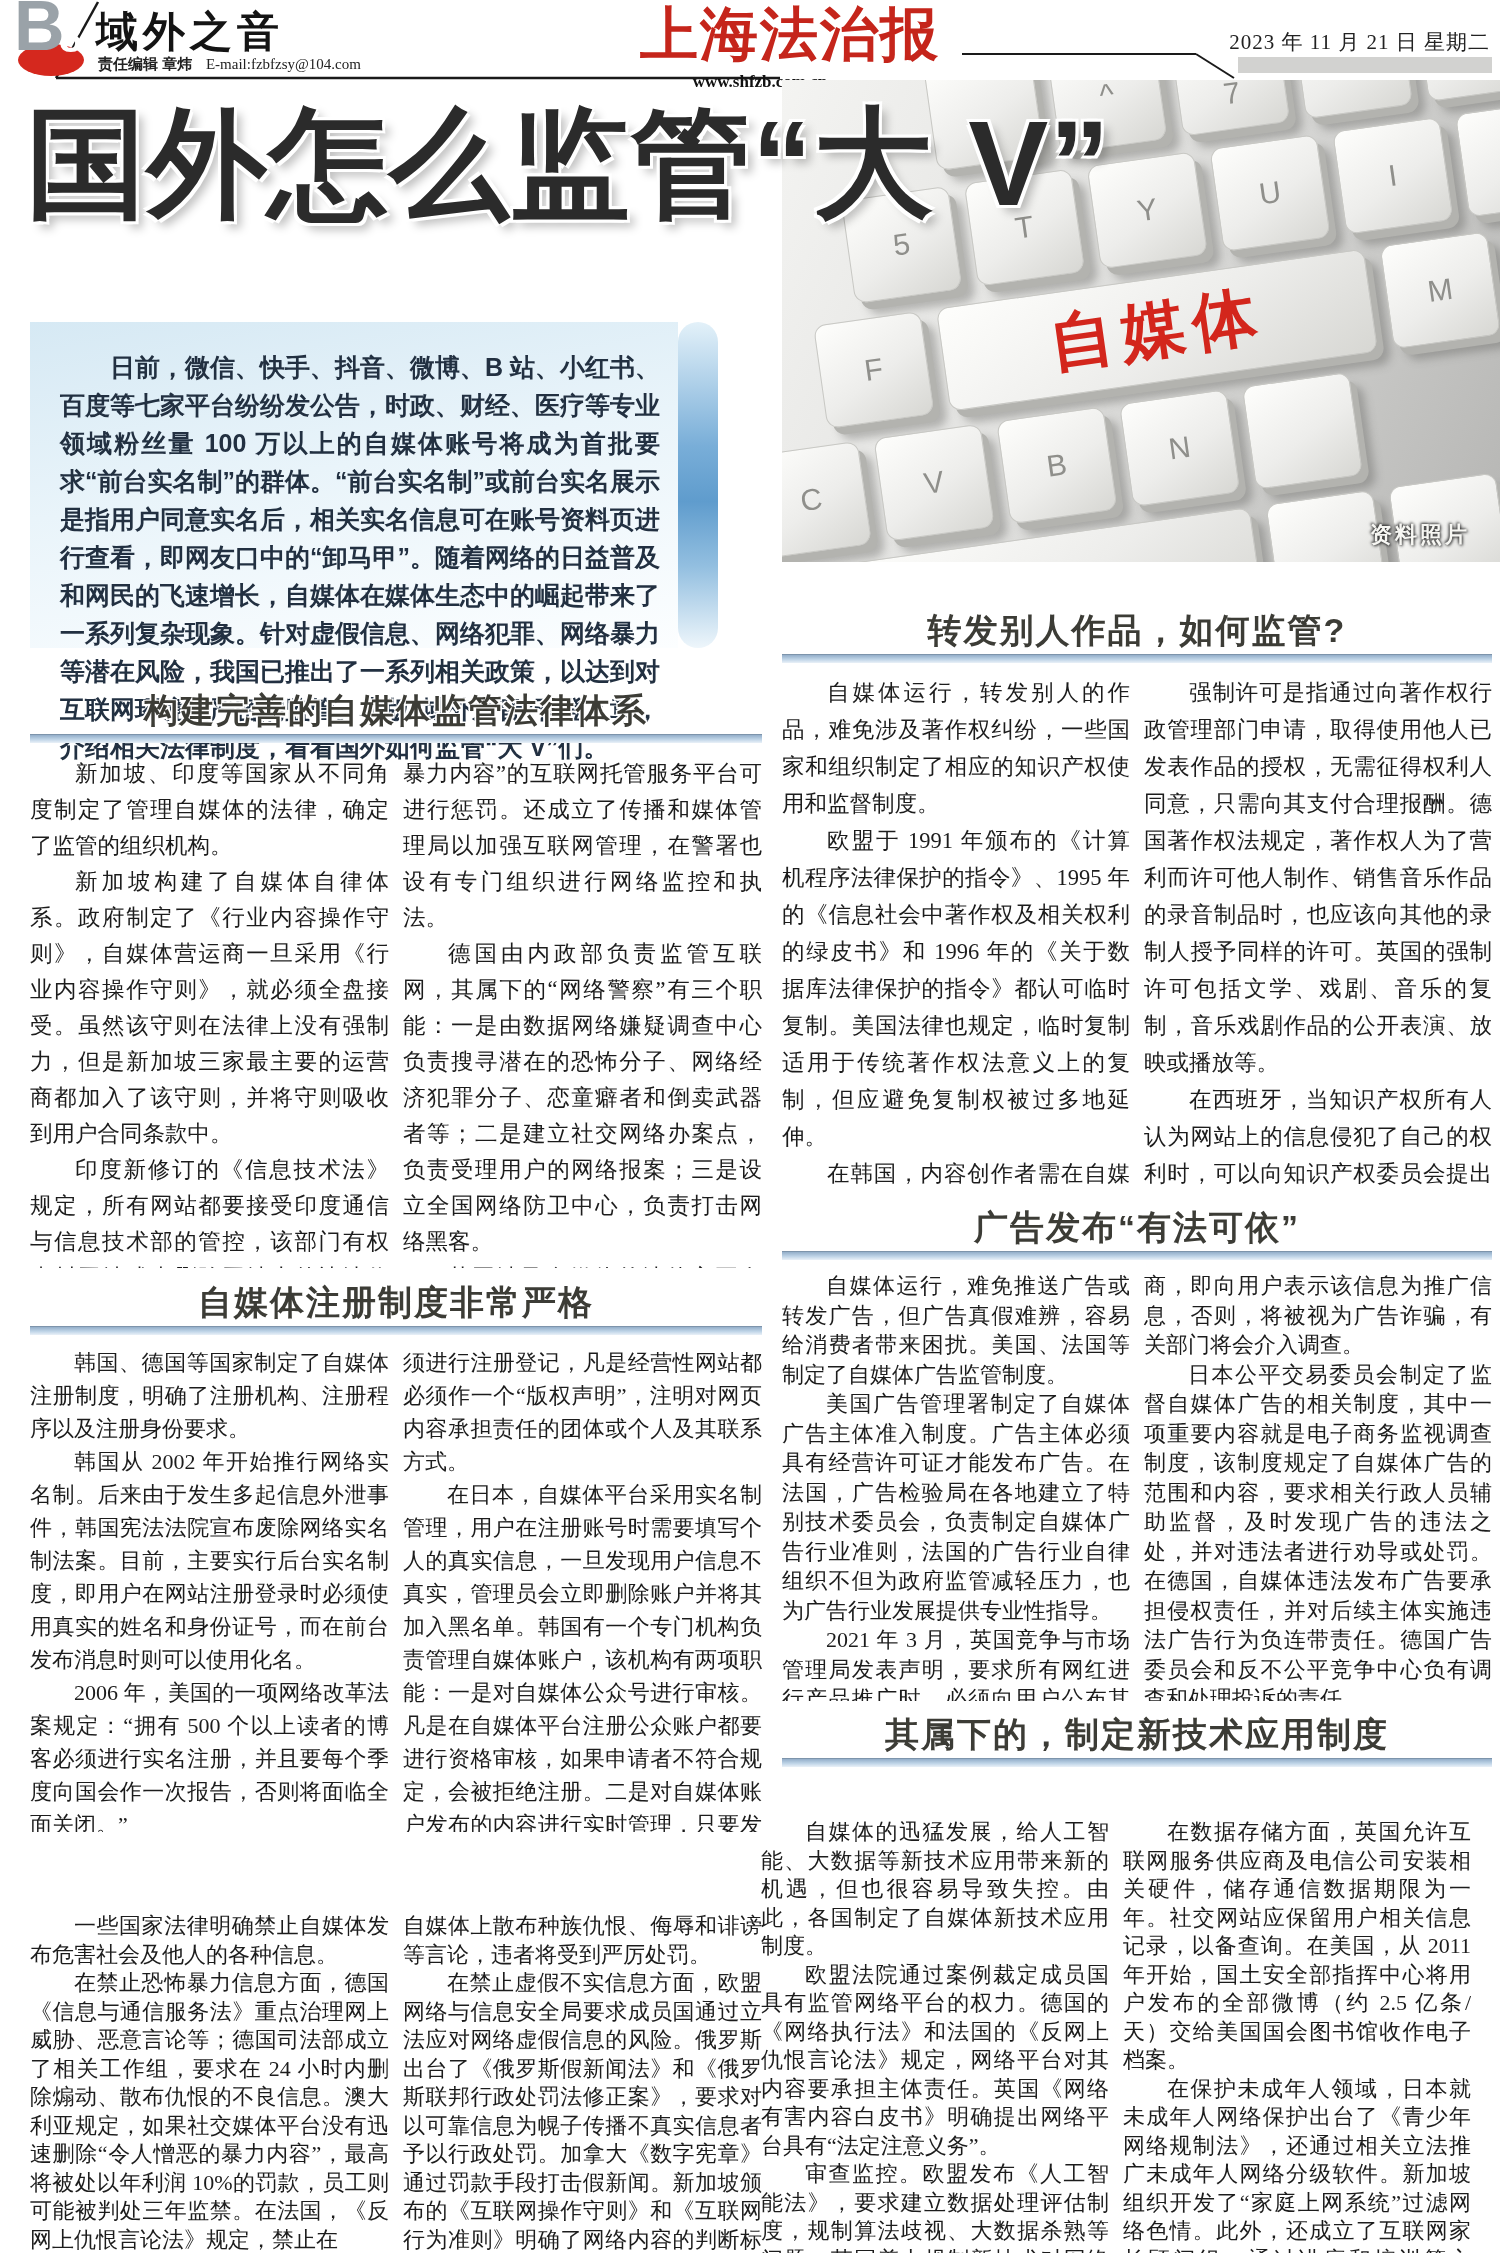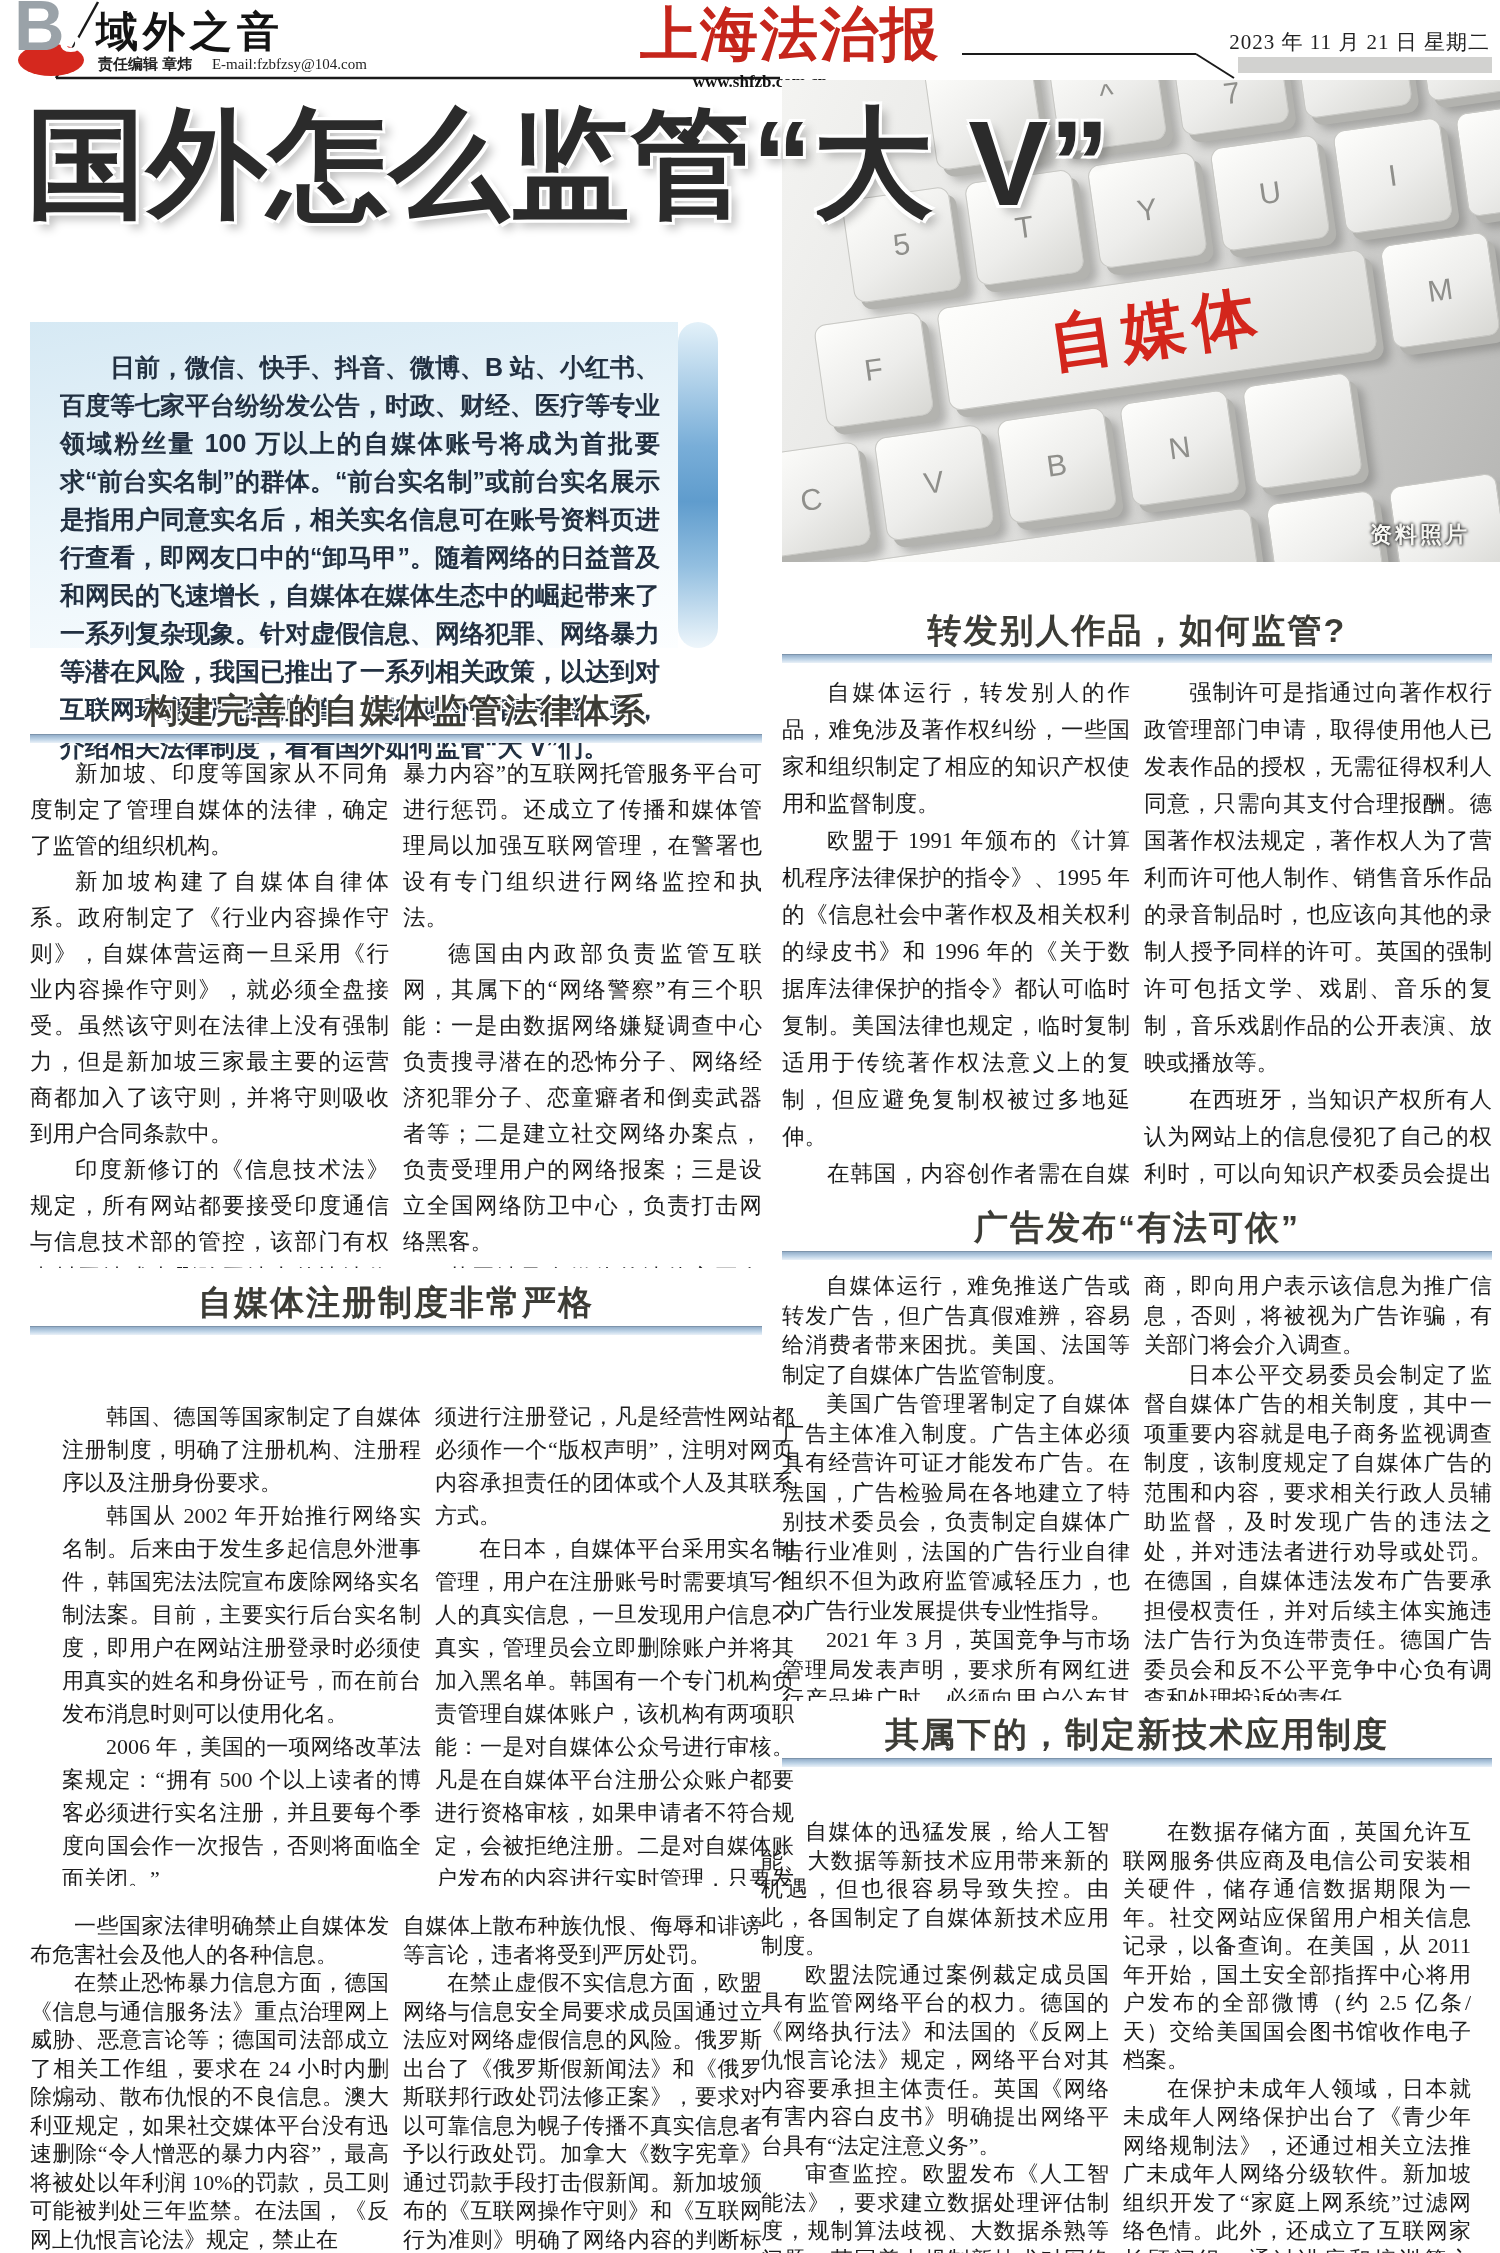--- a/index.html
+++ b/index.html
@@ -7,21 +7,21 @@
         overflow:hidden;font-family:"Liberation Serif","DejaVu Serif",serif;color:#1c1c1c;}
   
   .hdr{position:absolute;left:0;top:0;width:1500px;height:80px;}
   .hdr-rules{position:absolute;left:0;top:0;width:1500px;height:80px;}
   .b8{position:absolute;left:12px;top:0;width:90px;height:80px;}
   .b8 .oval{position:absolute;left:6px;top:44px;width:66px;height:32px;background:#d5281e;border-radius:50%;}
   .b8 .b{position:absolute;left:2px;top:-14px;font:900 70px "Liberation Sans",sans-serif;color:#9aa2a8;}
   .b8 .n8{position:absolute;left:47px;top:14px;font:900 42px "Liberation Sans",sans-serif;color:#ffffff;}
   .sec-name{position:absolute;left:96px;top:4px;font:900 42px "Liberation Sans",sans-serif;color:#141414;letter-spacing:5px;}
   .ed-line{position:absolute;left:98px;top:55px;font-size:15px;color:#222;}
-  .ed-line .ed{font-weight:bold;font-family:"Liberation Sans",sans-serif;margin-right:16px;}
+  .ed-line .ed{font-weight:bold;font-family:"Liberation Sans",sans-serif;margin-right:10px;}
   .masthead{position:absolute;left:620px;top:-4px;width:340px;text-align:center;
             font:900 58px "Liberation Serif",serif;color:#c5251b;letter-spacing:2px;}
   .website{position:absolute;left:620px;top:72px;width:280px;text-align:center;
            font:bold 17px "Liberation Serif",serif;color:#111;}
   .date{position:absolute;right:10px;top:28px;width:480px;text-align:right;font-size:21px;color:#222;letter-spacing:1px;}
   .date-bar{position:absolute;left:1238px;top:57px;width:254px;height:16px;background:#d2d2d0;}
   
   .headline{position:absolute;left:26px;top:84px;z-index:6;white-space:nowrap;
             font:900 120px "Liberation Sans","DejaVu Sans",sans-serif;color:#2b2b2b;letter-spacing:1px;
             text-shadow:3px 3px 0 #fff,-3px -3px 0 #fff,3px -3px 0 #fff,-3px 3px 0 #fff,7px 7px 10px rgba(0,0,0,.25);}
@@ -197,21 +197,21 @@
 
     <p class="cont">暴力内容”的互联网托管服务平台可进行惩罚。还成立了传播和媒体管理局以加强互联网管理，在警署也设有专门组织进行网络监控和执法。</p>
         <p>德国由内政部负责监管互联网，其属下的“网络警察”有三个职能：一是由数据网络嫌疑调查中心负责搜寻潜在的恐怖分子、网络经济犯罪分子、恋童癖者和倒卖武器者等；二是建立社交网络办案点，负责受理用户的网络报案；三是设立全国网络防卫中心，负责打击网络黑客。</p>
         <p>英国涉及自媒体的法律主要有《社交媒体法》《数据保护法》《网络身份保护法》等，还建立了网络观察基金会，负责网络监管，以遏制网络色情以及其他犯罪行为。</p>
       </div>
   </div>
 
   <div class="bar" style="left:30px;top:1280px;width:732px;">
     <span>自媒体注册制度非常严格</span>
   </div>
-  <div class="cols lh33" style="left:30px;top:1400px;width:732px;height:486px;margin-left:32px;">
+  <div class="cols lh33" style="left:30px;top:1346px;width:732px;height:486px;">
     <div class="col">
 
     <p>韩国、德国等国家制定了自媒体注册制度，明确了注册机构、注册程序以及注册身份要求。</p>
         <p>韩国从 2002 年开始推行网络实名制。后来由于发生多起信息外泄事件，韩国宪法法院宣布废除网络实名制法案。目前，主要实行后台实名制度，即用户在网站注册登录时必须使用真实的姓名和身份证号，而在前台发布消息时则可以使用化名。</p>
         <p>2006 年，美国的一项网络改革法案规定：“拥有 500 个以上读者的博客必须进行实名注册，并且要每个季度向国会作一次报告，否则将面临全面关闭。”</p>
       </div>
     <div class="col">
 
     <p class="cont">须进行注册登记，凡是经营性网站都必须作一个“版权声明”，注明对网页内容承担责任的团体或个人及其联系方式。</p>
         <p>在日本，自媒体平台采用实名制管理，用户在注册账号时需要填写个人的真实信息，一旦发现用户信息不真实，管理员会立即删除账户并将其加入黑名单。韩国有一个专门机构负责管理自媒体账户，该机构有两项职能：一是对自媒体公众号进行审核。凡是在自媒体平台注册公众账户都要进行资格审核，如果申请者不符合规定，会被拒绝注册。二是对自媒体账户发布的内容进行实时管理，只要发现有违规内容就要进行删除并对其处罚。</p>

